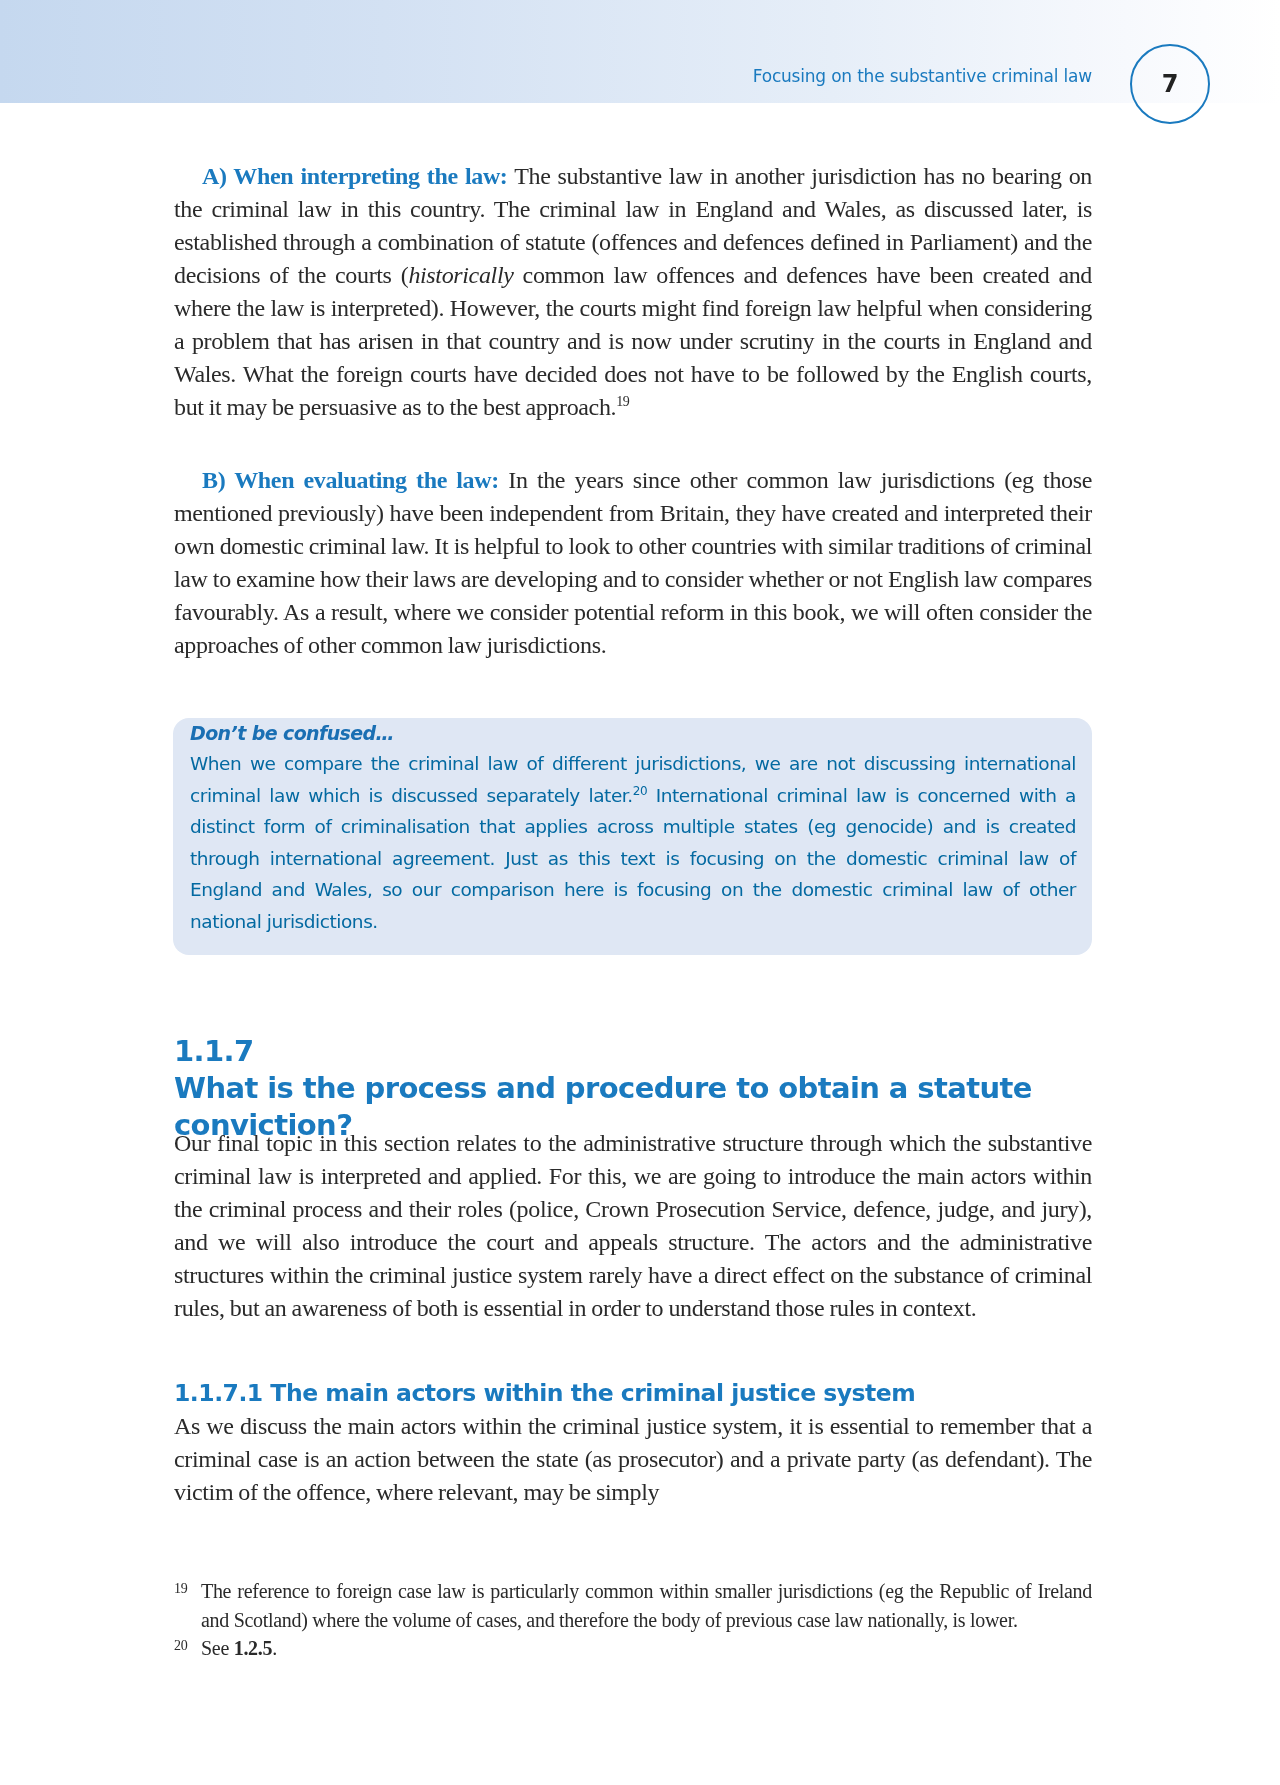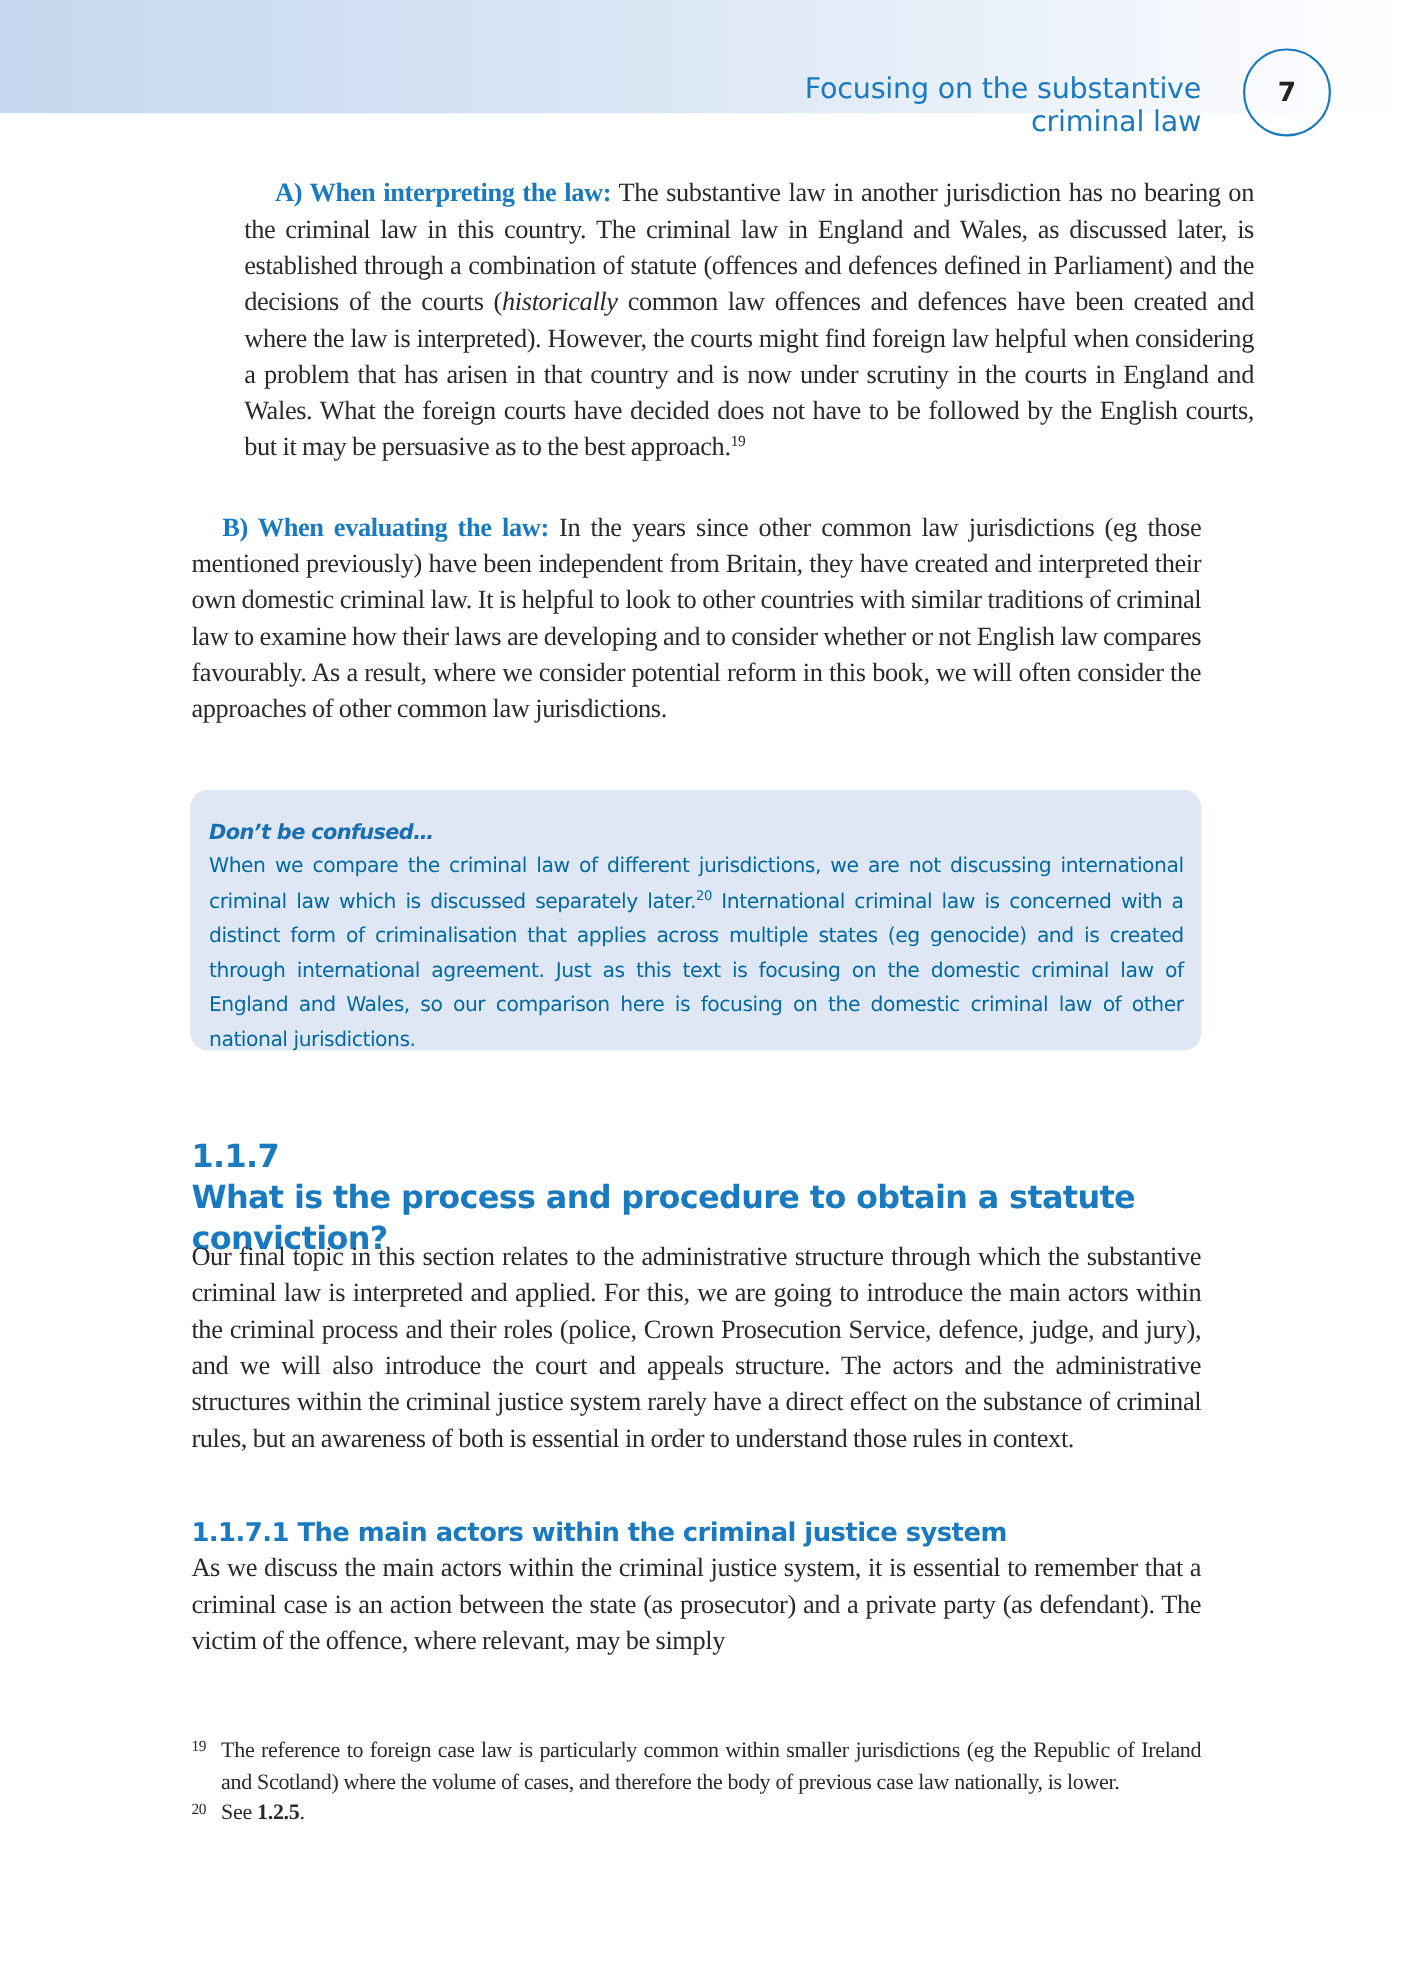--- a/index.html
+++ b/index.html
@@ -10,42 +10,42 @@
     color:#2a2a2a;
   }
   .header-band {
     position:absolute; left:0; top:0; width:1280px; height:103px;
     background:linear-gradient(90deg,#c5d8ef 0%,#d3e1f3 30%,#e6eef8 65%,#f7f9fd 88%,#ffffff 100%);
   }
   .running-head {
     position:absolute; left:686px; top:66px; width:406px;
     text-align:right;
     font-family:"DejaVu Sans","Liberation Sans",sans-serif;
-    font-size:26px; color:#1a7abf; letter-spacing:-0.2px;
+    font-size:17px; color:#1a7abf; letter-spacing:-0.2px;
   }
   .page-number {
     position:absolute; left:1130px; top:44px; width:80px; height:80px;
     border:2px solid #1a7abf; border-radius:50%;
     background:transparent; box-sizing:border-box;
     display:flex; align-items:center; justify-content:center;
     font-family:"DejaVu Sans","Liberation Sans",sans-serif;
     font-weight:bold; font-size:24px; color:#222;
   }
   .col { position:absolute; left:174px; width:918px; }
   .para {
     font-size:24px; line-height:33px; text-align:justify;
     margin:0; letter-spacing:-0.35px; word-spacing:-0.5px;
   }
   .para.indent { text-indent:28px; }
   .lead { color:#1a7abf; font-weight:bold; }
   sup { font-size:14px; line-height:0; vertical-align:super; }
   .callout {
     position:absolute; left:173px; top:718px; width:919px; height:237px;
     background:#dfe7f4; border-radius:16px; box-sizing:border-box;
-    padding:24px 16px 0 17px;
+    padding:0 16px 0 17px;
   }
   .callout-title {
     font-family:"DejaVu Sans","Liberation Sans",sans-serif;
     font-style:italic; font-weight:bold; font-size:19px; color:#1a6fb3;
     line-height:30px; letter-spacing:-0.6px;
   }
   .callout-body {
     font-family:"DejaVu Sans","Liberation Sans",sans-serif;
     font-size:18.5px; line-height:31.5px; color:#0369a1; text-align:justify;
     letter-spacing:-0.45px; margin:0;
@@ -74,21 +74,21 @@
 </style>
 </head>
 <body>
 
 <div class="header-band"></div>
 <div class="running-head">Focusing on the substantive criminal law</div>
 <div class="page-number">
     <span>7</span>
   </div>
 
-<div class="col" style="top:160px;margin-left:48px;">
+<div class="col" style="top:160px;">
   <p class="para indent"><span class="lead">A)  When interpreting the law:</span><span> The substantive law in another jurisdiction has no bearing on the criminal law in this country. The criminal law in England and Wales, as discussed later, is established through a combination of statute (offences and defences defined in Parliament) and the decisions of the courts (</span><i>historically</i><span> common law offences and defences have been created and where the law is interpreted). However, the courts might find foreign law helpful when considering a problem that has arisen in that country and is now under scrutiny in the courts in England and Wales. What the foreign courts have decided does not have to be followed by the English courts, but it may be persuasive as to the best approach.</span><sup>19</sup></p>
 </div>
 
 <div class="col" style="top:464px;">
   <p class="para indent"><span class="lead">B)  When evaluating the law:</span><span> In the years since other common law jurisdictions (eg those mentioned previously) have been independent from Britain, they have created and interpreted their own domestic criminal law. It is helpful to look to other countries with similar traditions of criminal law to examine how their laws are developing and to consider whether or not English law compares favourably. As a result, where we consider potential reform in this book, we will often consider the approaches of other common law jurisdictions.</span></p>
 </div>
 
 <div class="callout">
   <div class="callout-title">Don’t be confused…</div>
   <p class="callout-body"><span>When we compare the criminal law of different jurisdictions, we are not discussing international criminal law which is discussed separately later.</span><sup>20</sup><span> International criminal law is concerned with a distinct form of criminalisation that applies across multiple states (eg genocide) and is created through international agreement. Just as this text is focusing on the domestic criminal law of England and Wales, so our comparison here is focusing on the domestic criminal law of other national jurisdictions.</span></p>

